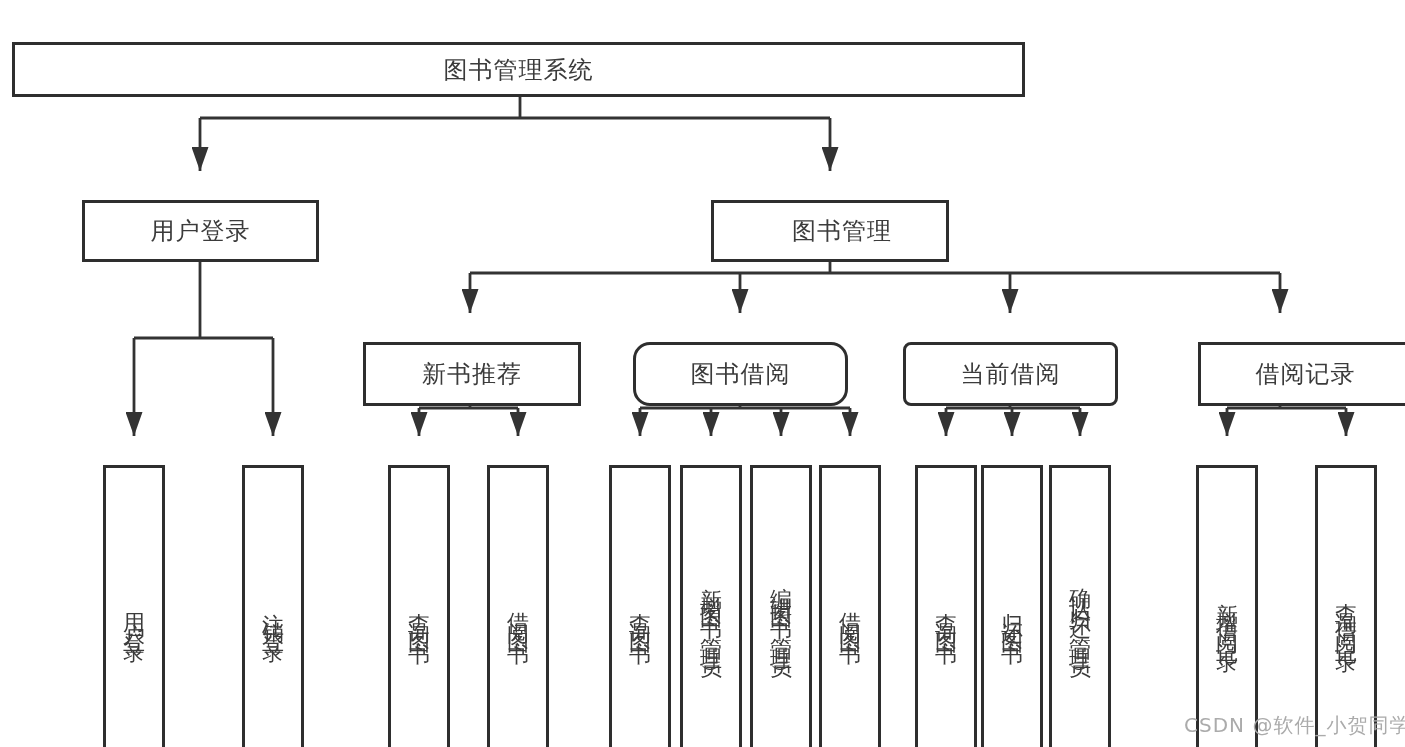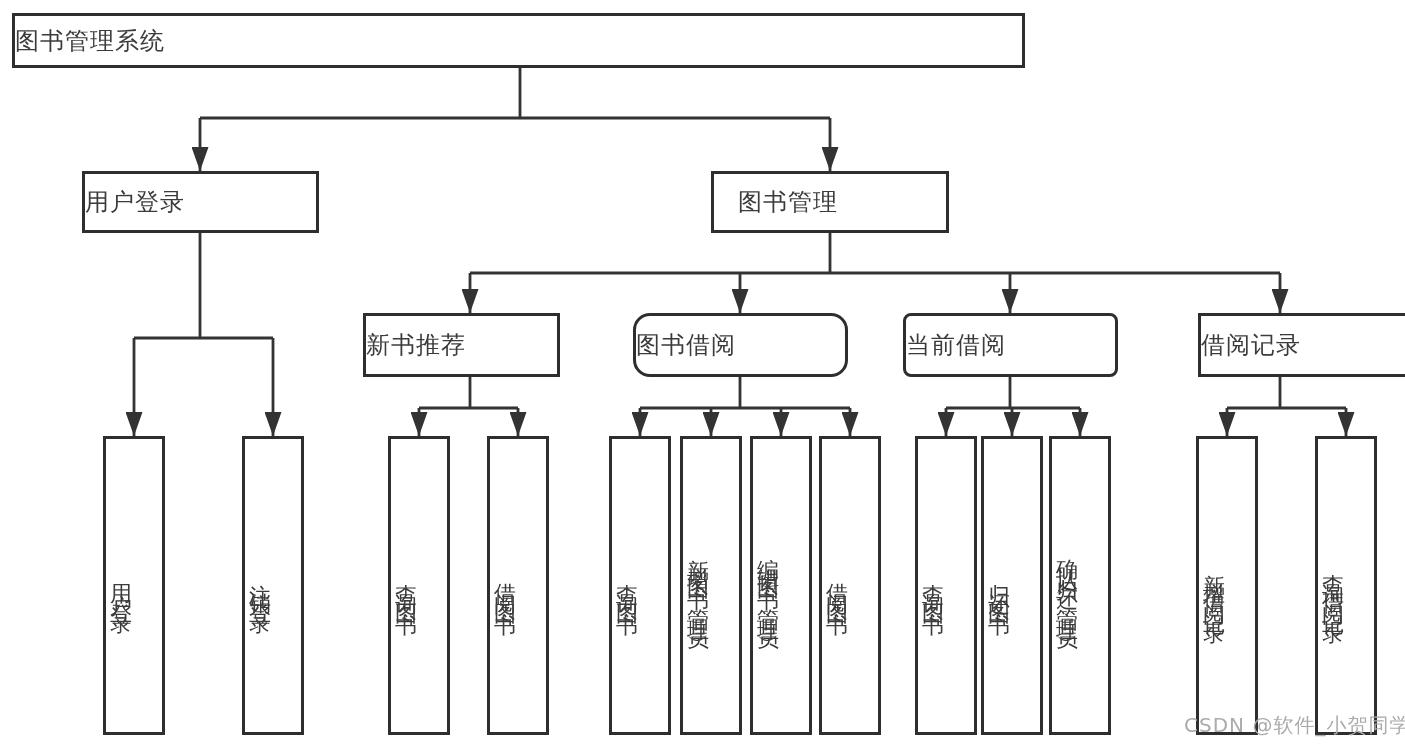--- a/index.html
+++ b/index.html
@@ -26,22 +26,23 @@
     fill: none;
   }
   svg.wires marker path { fill: var(--line-color, #333333); stroke: none; }
   .node {
     position: absolute;
     box-sizing: border-box;
     background: var(--box-fill, #ffffff);
     border: 3px solid var(--border-color, #2e2e2e);
     display: flex;
     align-items: center;
-    justify-content: flex-start;
+    justify-content: center;
     color: var(--text-color, #3b3b3b);
+    margin-top: 29px;
   }
   .node .hlabel {
     font-size: 24px;
     letter-spacing: 1px;
     white-space: nowrap;
   }
   .node .vlabel {
     writing-mode: vertical-rl;
     font-size: 22px;
     letter-spacing: 10px;
@@ -114,21 +115,21 @@
     <span class="hlabel">图书管理系统</span>
   </div>
 
   <div class="node" style="left:82px; top:171px; width:237px; height:62px;">
     <span class="hlabel">用户登录</span>
   </div>
   <div class="node" style="left:711px; top:171px; width:238px; height:62px;padding-left:24px;">
     <span class="hlabel">图书管理</span>
   </div>
 
-  <div class="node" style="left:363px; top:313px; width:197px; height:64px;">
+  <div class="node" style="left:363px; top:313px; width:218px; height:64px;">
     <span class="hlabel">新书推荐</span>
   </div>
   <div class="node" style="left:633px; top:313px; width:215px; height:64px;border-radius:17px;">
     <span class="hlabel">图书借阅</span>
   </div>
   <div class="node" style="left:903px; top:313px; width:215px; height:64px;border-radius:8px;">
     <span class="hlabel">当前借阅</span>
   </div>
   <div class="node" style="left:1198px; top:313px; width:215px; height:64px;">
     <span class="hlabel">借阅记录</span>

